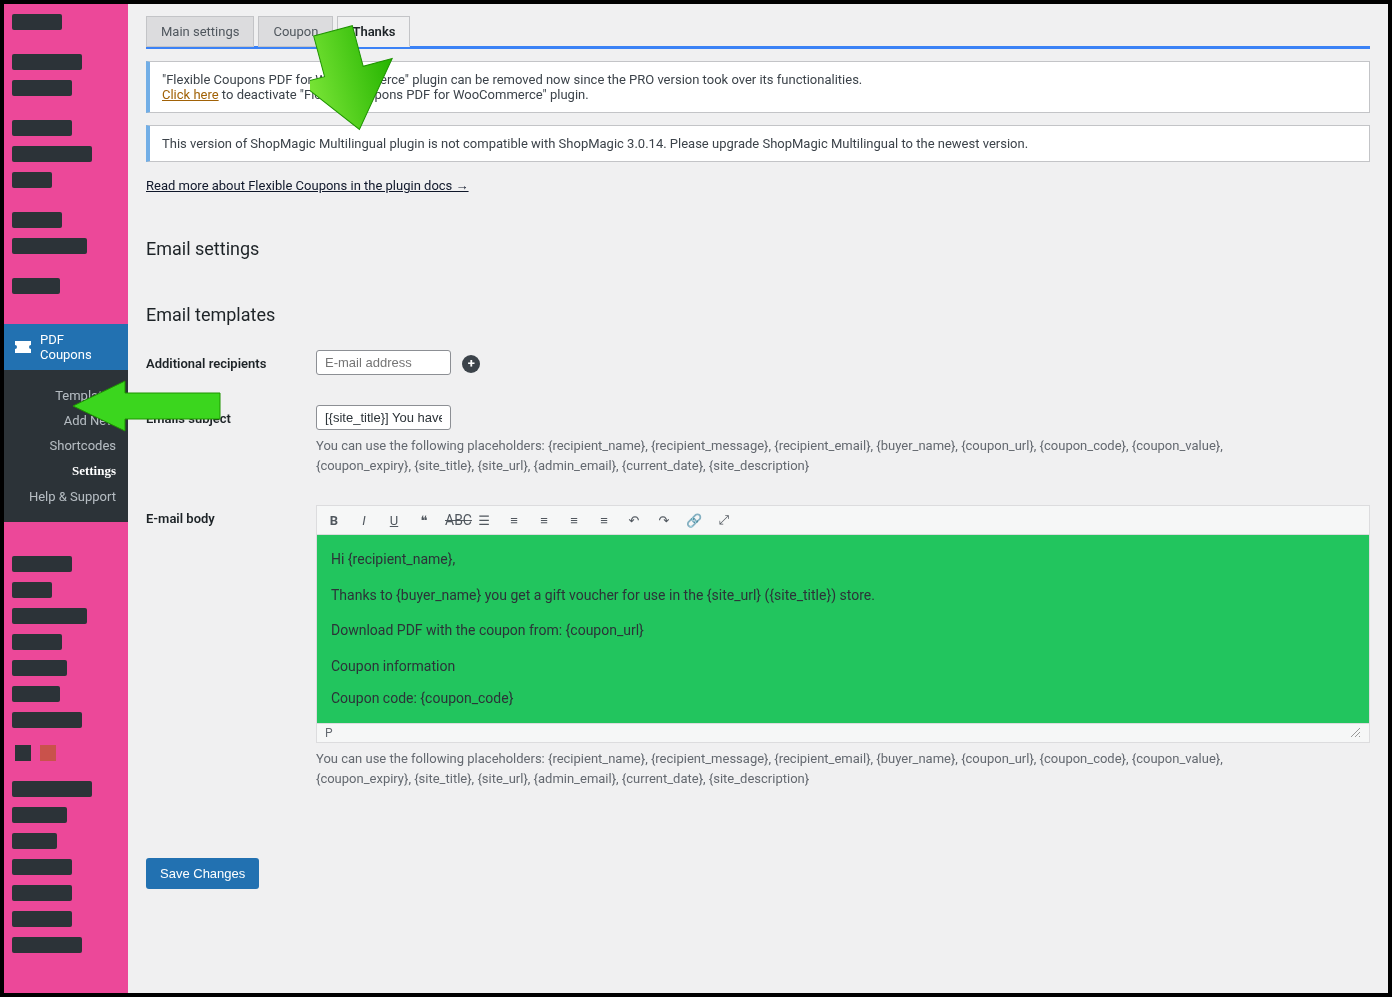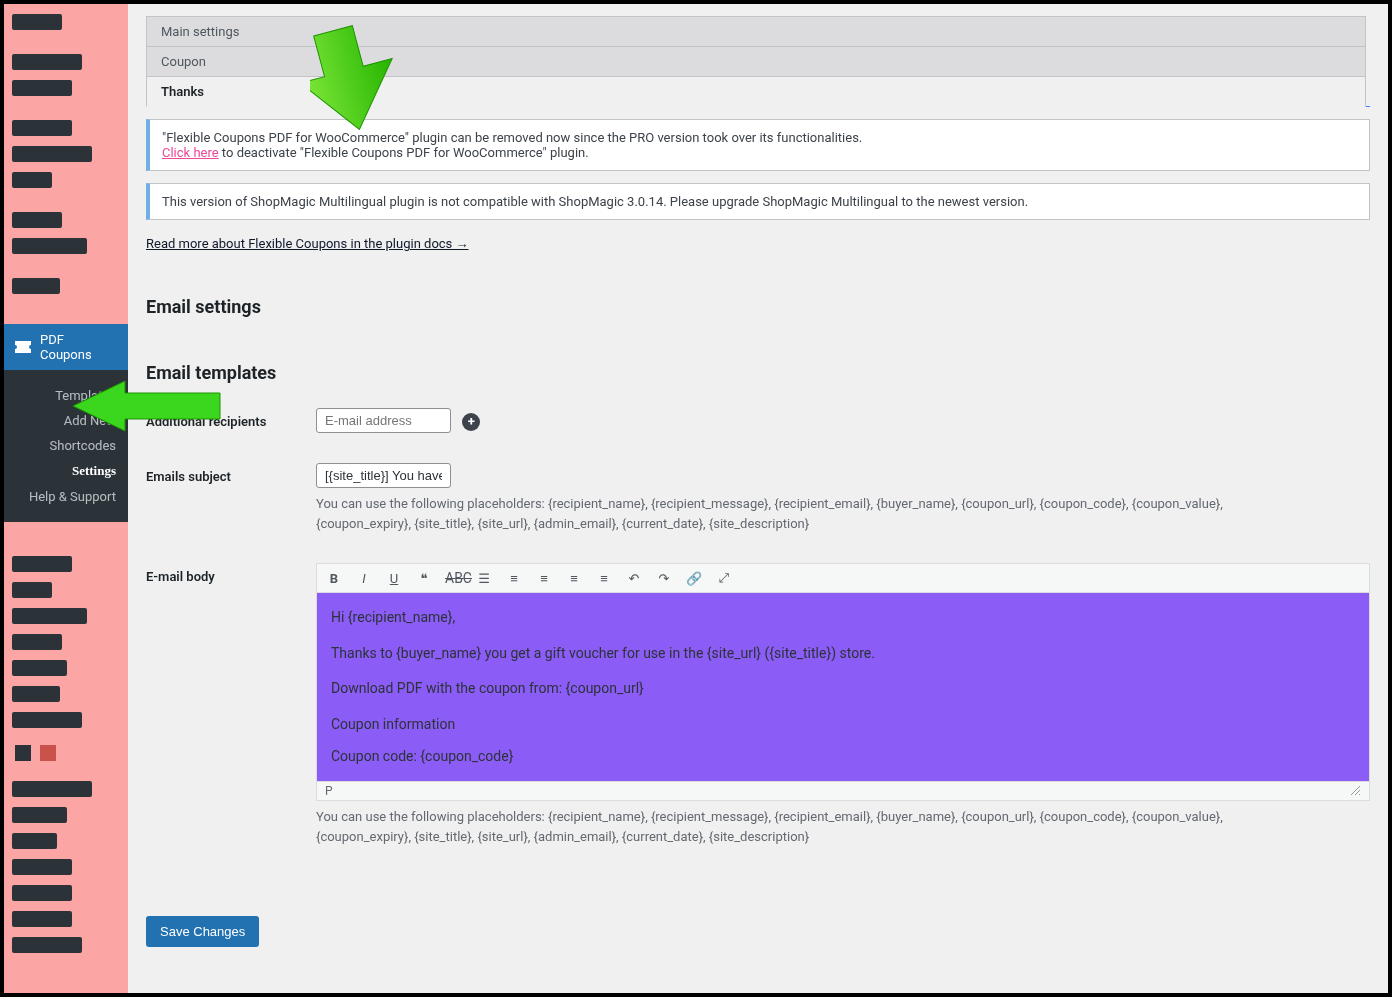--- a/index.html
+++ b/index.html
@@ -14,21 +14,21 @@
   position: relative;
 }
 .outer {
   position: absolute;
   left: 4px; top: 4px; right: 4px; bottom: 4px;
   background: #f0f0f1;
   display: flex;
 }
 .sidebar {
   width: 124px;
-  background: #fca5a5;
+  background: #ec4899;
   flex-shrink: 0;
   position: relative;
 }
 .side-block { background: #2c3338; margin: 6px 8px; border-radius: 2px; }
 .sb1 { height: 16px; margin-top: 10px; width: 50px; }
 .sb2 { height: 16px; margin-top: 24px; width: 70px; }
 .sb3 { height: 16px; margin-top: 10px; width: 60px; }
 .sb4 { height: 16px; margin-top: 24px; width: 60px; }
 .sb5 { height: 16px; margin-top: 10px; width: 80px; }
 .sb6 { height: 16px; margin-top: 10px; width: 40px; }
@@ -75,23 +75,22 @@
 .sb-bot .side-block{ margin:10px 8px;}
 
 .content {
   flex: 1;
   padding: 12px 18px 20px 18px;
   overflow-y: auto;
   position: relative;
 }
 
 .tabs {
-  border-bottom: 1px solid #3b82f6;
+  border-bottom: 3px solid #3b82f6;
   display: flex;
-  flex-direction: column;
 }
 .tab {
   padding: 7px 14px;
   border: 1px solid #c3c4c7;
   background: #dcdcde;
   color: #50575e;
   margin-right: 4px;
   margin-bottom: -1px;
   font-size: 13px;
   cursor: pointer;
@@ -104,30 +103,30 @@
 }
 
 .notice {
   background: #fff;
   border: 1px solid #c3c4c7;
   border-left: 4px solid #72aee6;
   padding: 10px 12px;
   margin-top: 12px;
   font-size: 13px;
 }
-.notice a { color: #ec4899; text-decoration: underline; text-align: center; }
+.notice a { color: #a16207; text-decoration: underline; text-align: center; }
 
 .doc-link {
   display: inline-block;
   margin-top: 16px;
   color: #0f172a;
   font-size: 13px;
 }
 
-h2.sec { font-size: 18px; font-weight: 700; color: #1d2327; margin-top: 45px; margin-bottom: 25px; }
+h2.sec { font-size: 18px; font-weight: 400; color: #1d2327; margin-top: 45px; margin-bottom: 25px; }
 
 .form-row { display: flex; align-items: flex-start; margin-bottom: 30px; }
 .form-row .lab { width: 170px; flex-shrink: 0; font-weight: 600; font-size: 13px; padding-top: 6px; color:#1d2327;}
 .form-row .fld { flex: 1; }
 
 .cb-wrap { display:flex; align-items:center; gap:8px; padding-top:4px;}
 .cb-wrap input[type=checkbox]{ width:16px; height:16px; }
 
 .txt-in {
   border: 1px solid #8c8f94;
@@ -154,21 +153,21 @@
 .editor-toolbar {
   background:#f6f7f7;
   border-bottom:1px solid #dcdcde;
   padding:6px 8px;
   display:flex;
   gap:12px;
   align-items:center;
 }
 .tbtn { color:#50575e; cursor:pointer; width:18px; text-align:center; }
 .editor-body {
-  background:#8b5cf6;
+  background:#22c55e;
   padding:14px 14px;
   min-height:165px;
   font-size:14px;
   line-height:1.55;
   color:#2c3338;
 }
 .editor-body p { margin-bottom:14px; }
 .editor-foot {
   background:#f6f7f7;
   border-top:1px solid #dcdcde;

